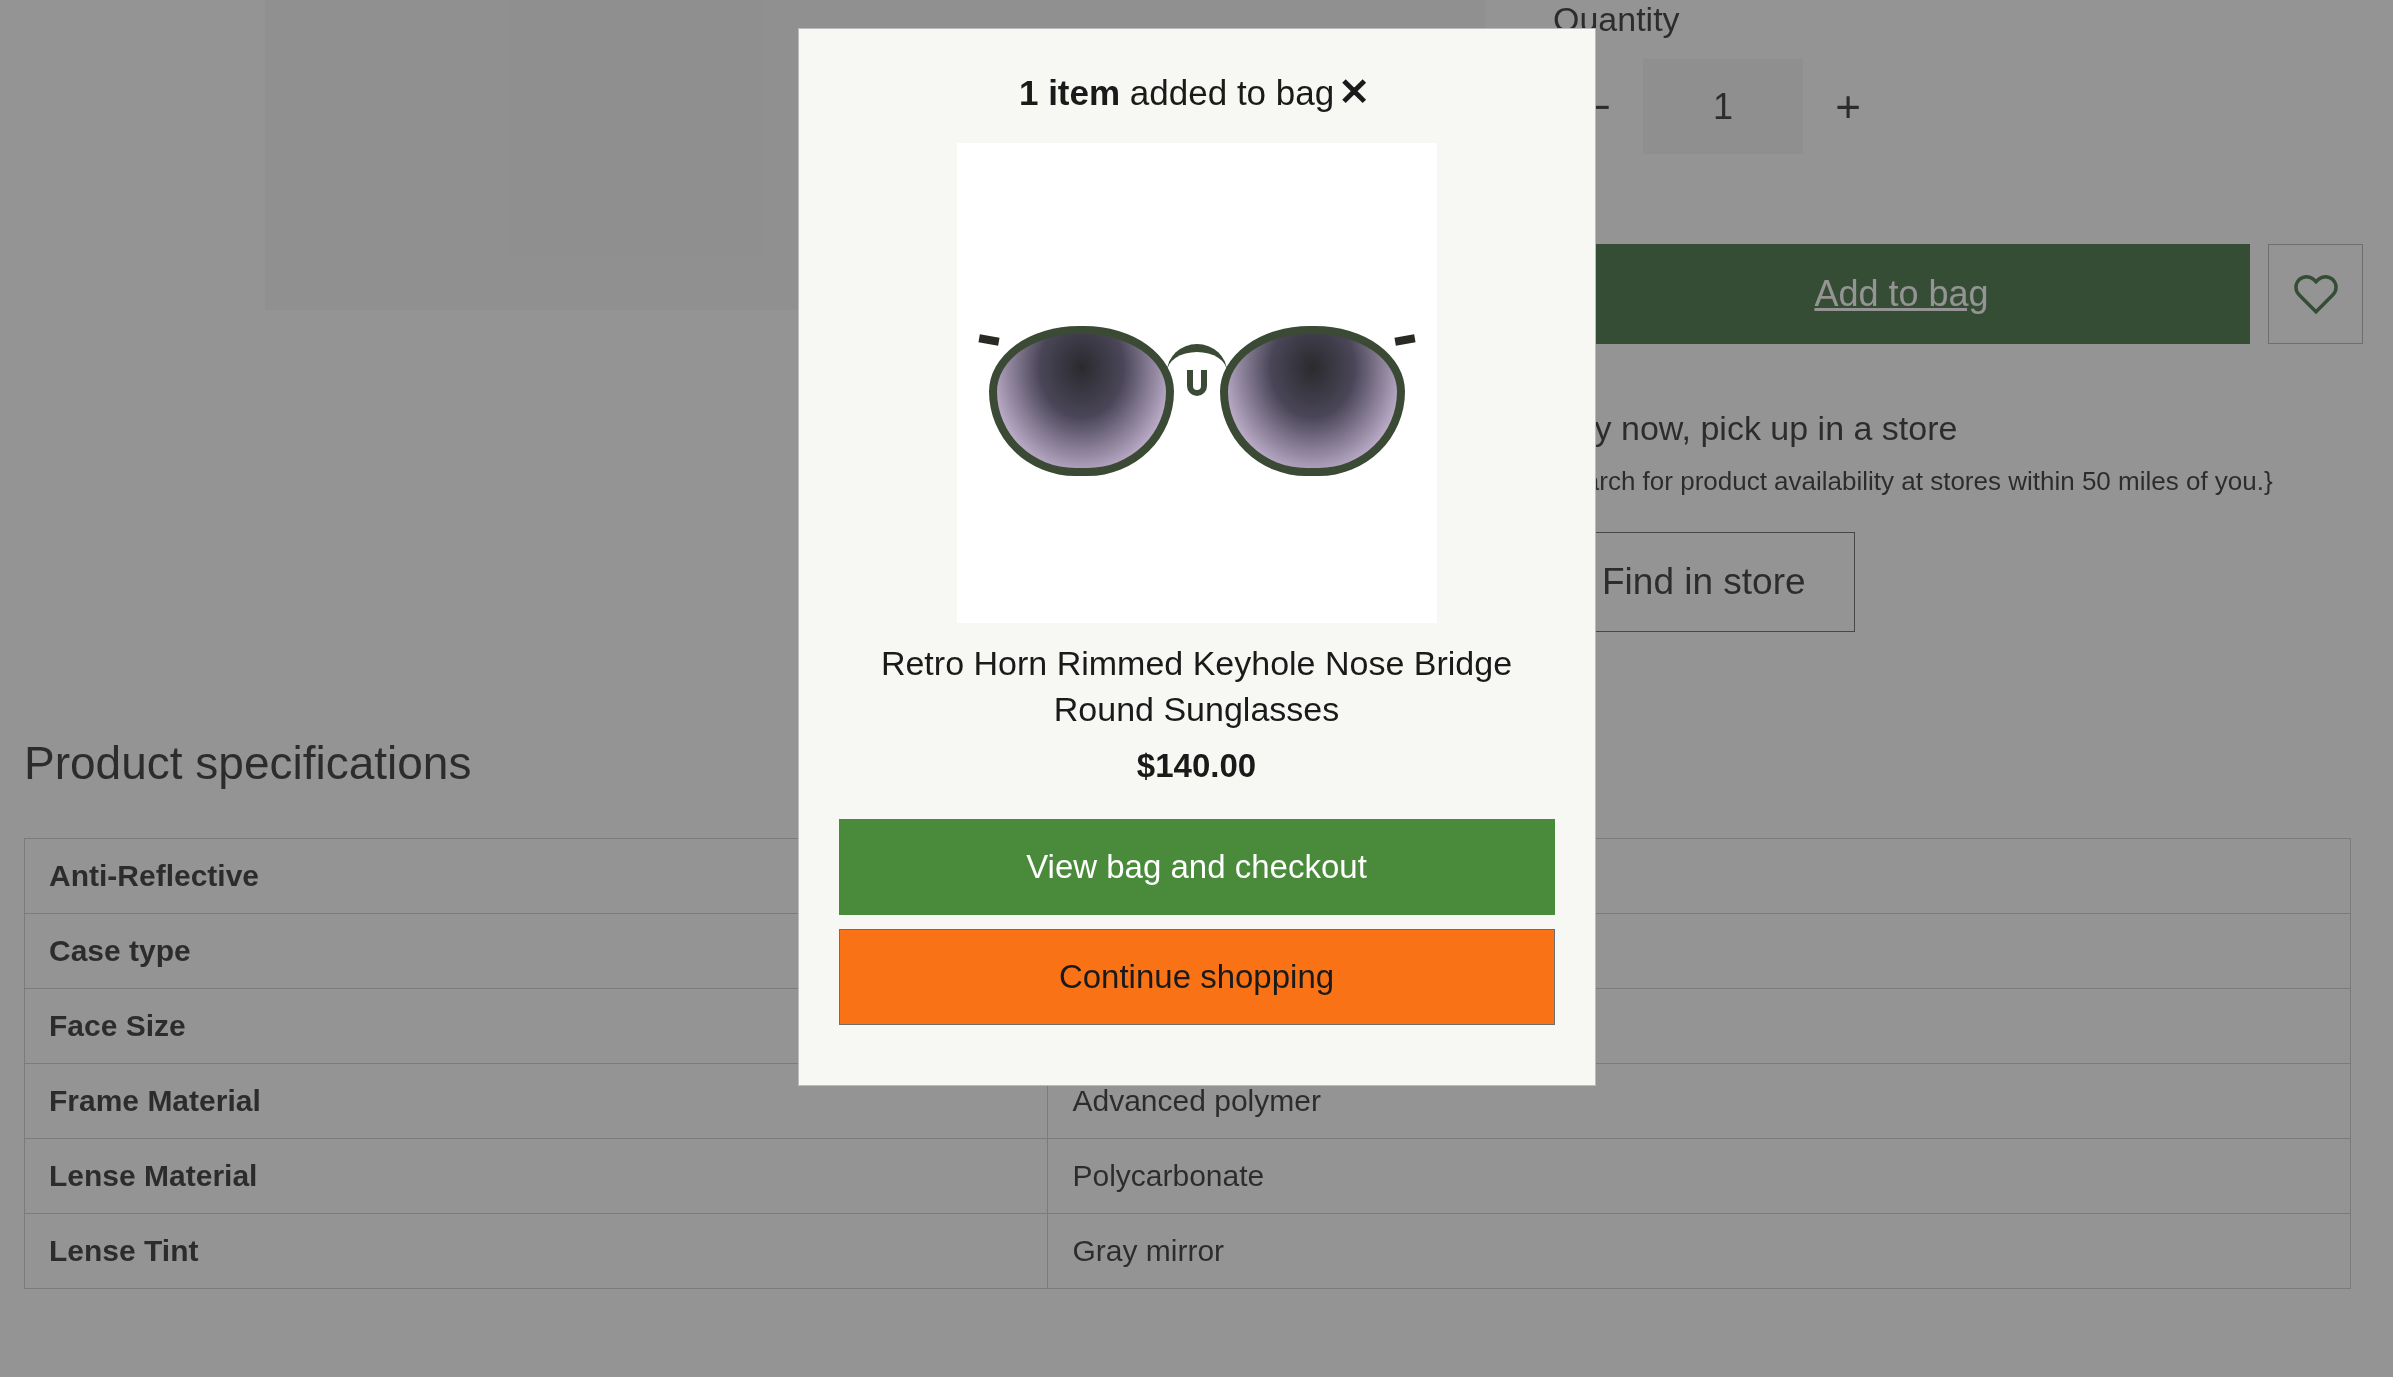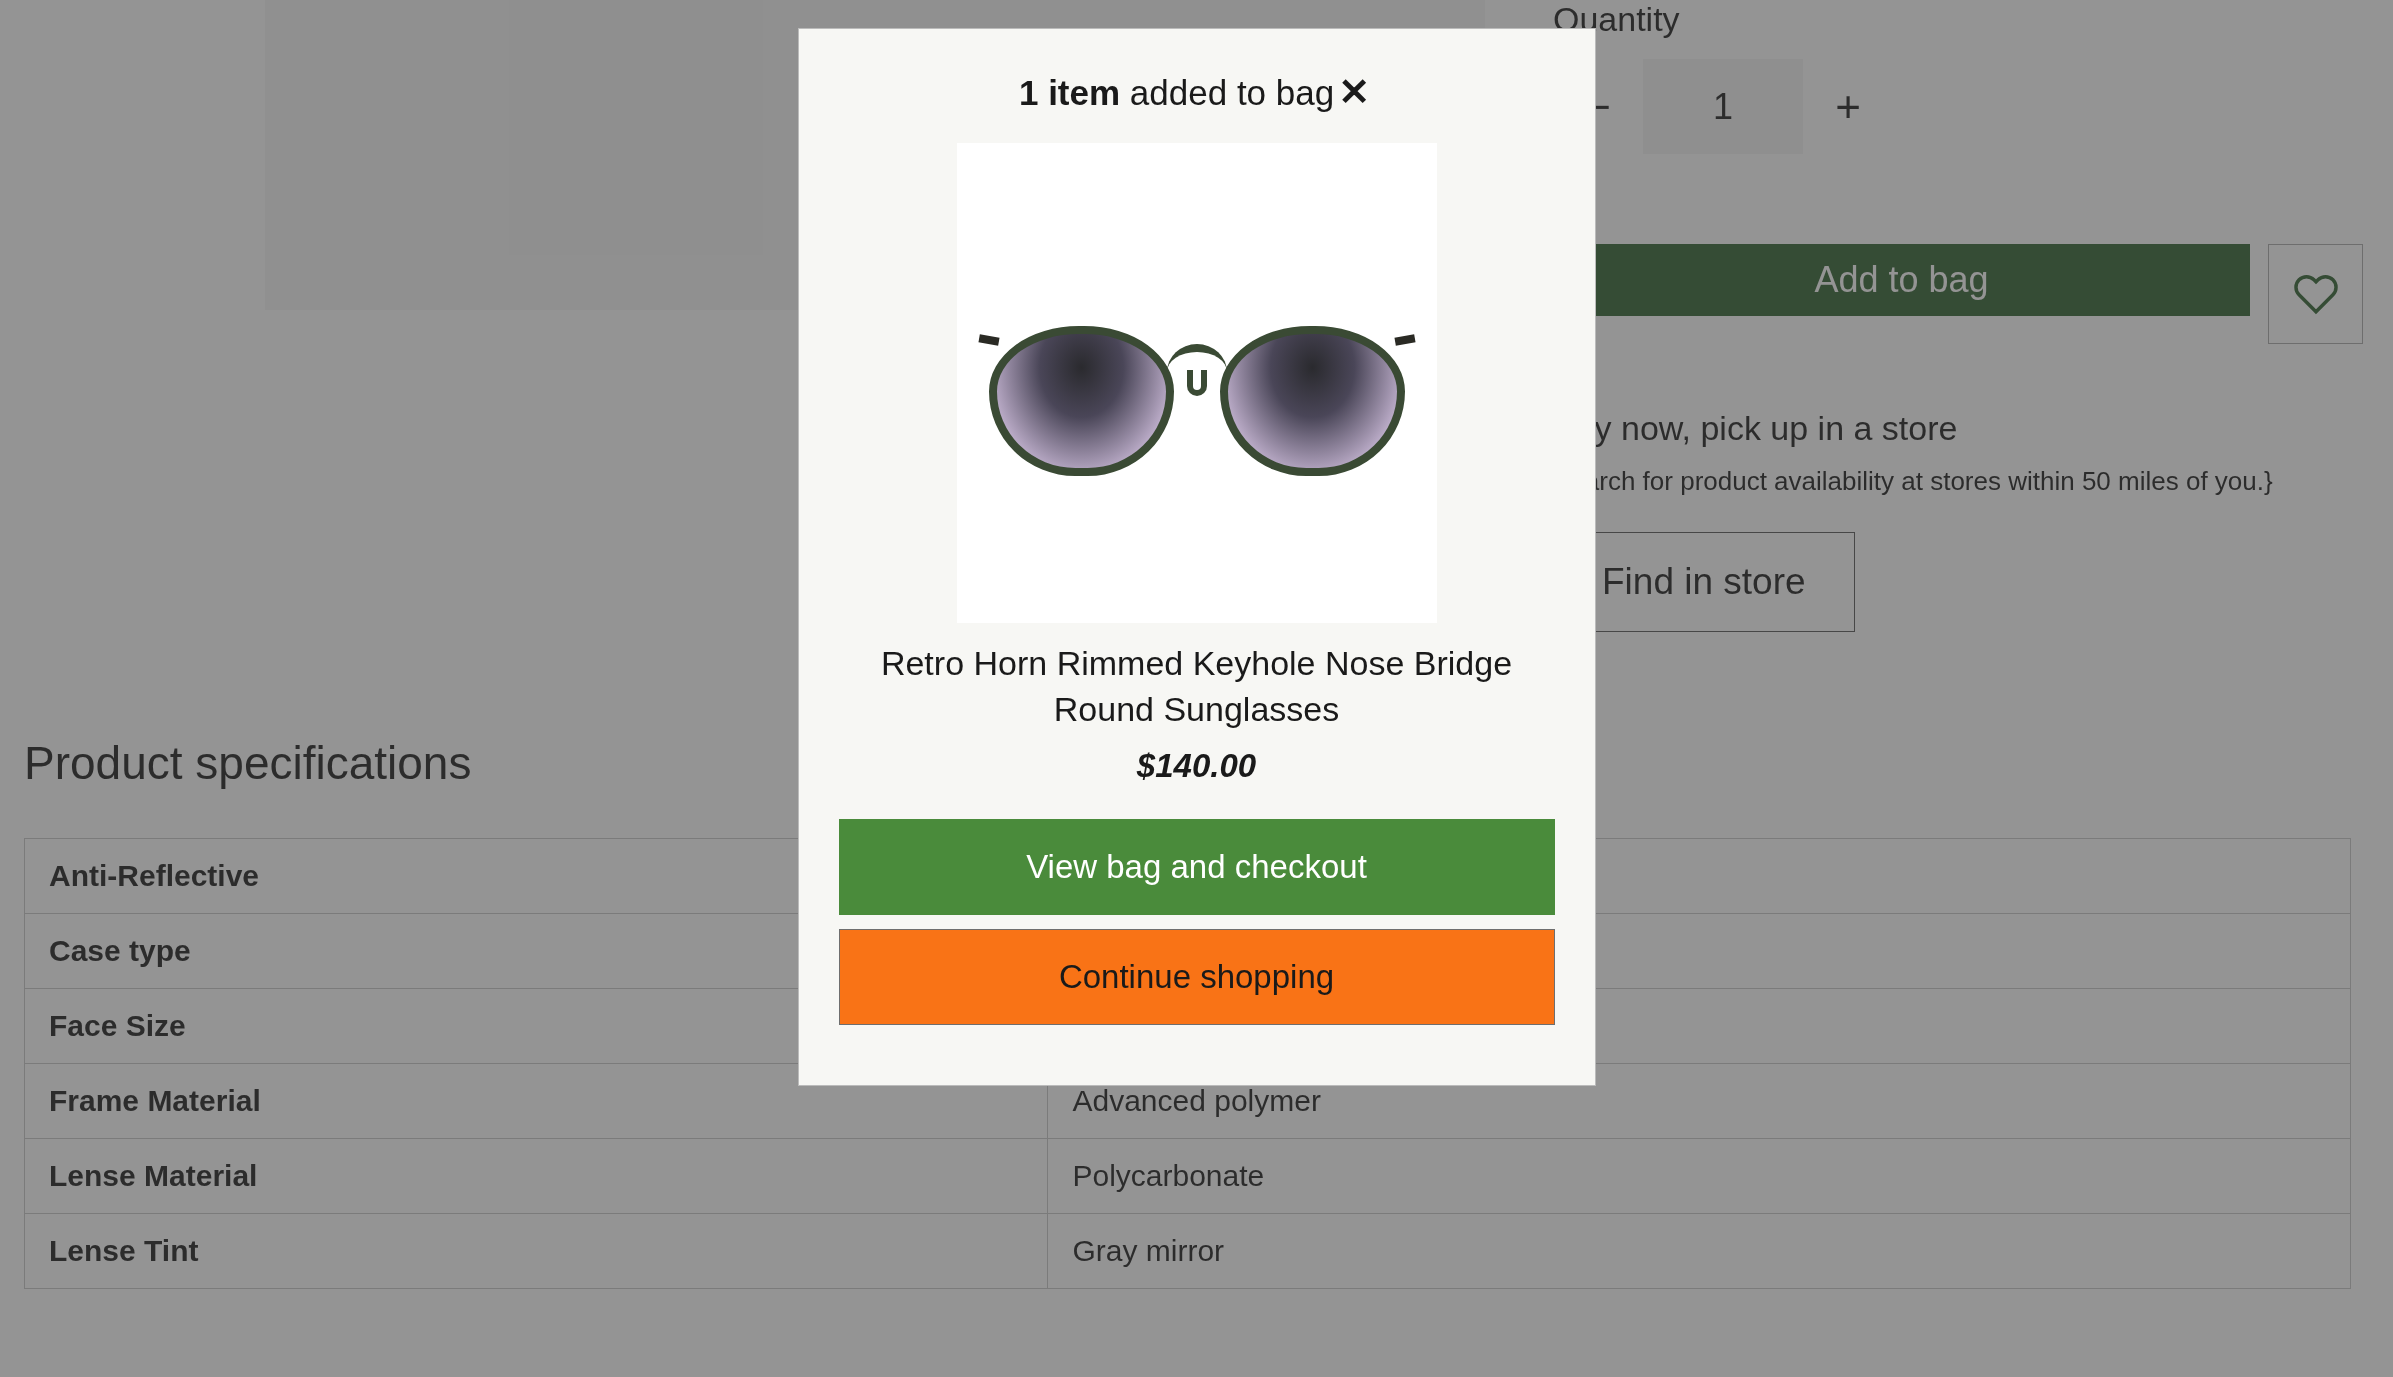--- a/index.html
+++ b/index.html
@@ -70,26 +70,27 @@
   color: #1a1a1a;
 }
 
 .add-row {
   display: flex;
   gap: 18px;
   margin-top: 90px;
 }
 .add-to-bag {
   flex: 1;
-  height: 72px;
+  height: 100px;
   background: #2d5f2d;
   color: #fff;
   border: none;
   font-size: 36px;
   cursor: pointer;
+  text-decoration: underline;
 }
 .wish-btn {
   width: 95px;
   height: 100px;
   background: #fff;
   border: 1.5px solid #aaa;
   display: flex;
   align-items: center;
   justify-content: center;
   cursor: pointer;
@@ -251,21 +252,20 @@
 
 .modal-prod-name {
   font-size: 34px;
   line-height: 1.35;
   margin: 0 6px 14px 6px;
 }
 .modal-price {
   font-size: 33px;
   font-weight: 700;
   margin-bottom: 34px;
-  font-style: italic;
 }
 
 .modal-btn {
   display: block;
   width: 100%;
   height: 96px;
   font-size: 33px;
   cursor: pointer;
   margin-bottom: 14px;
 }

